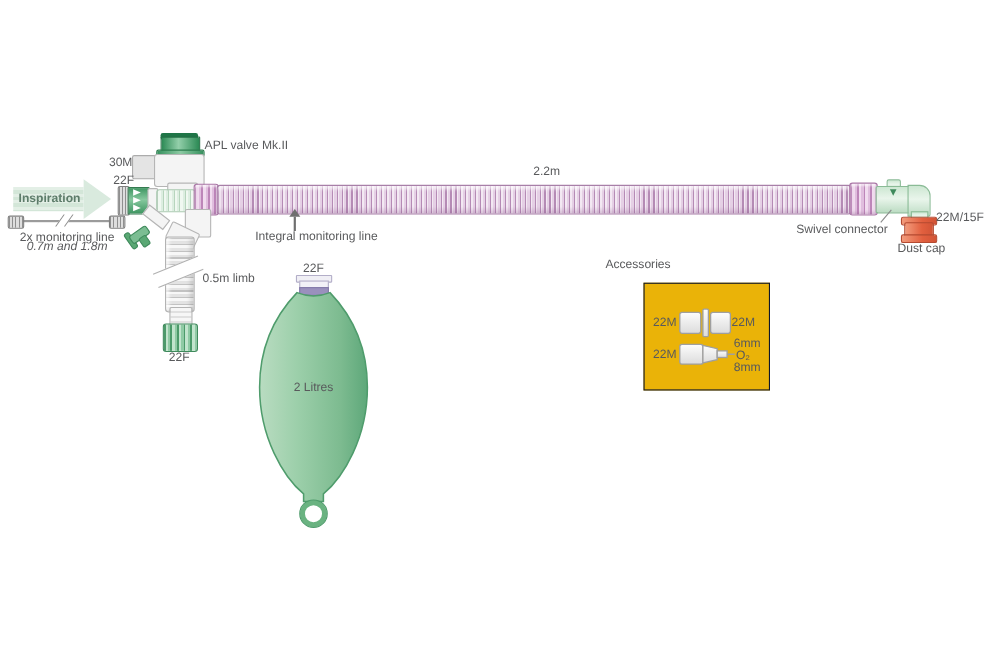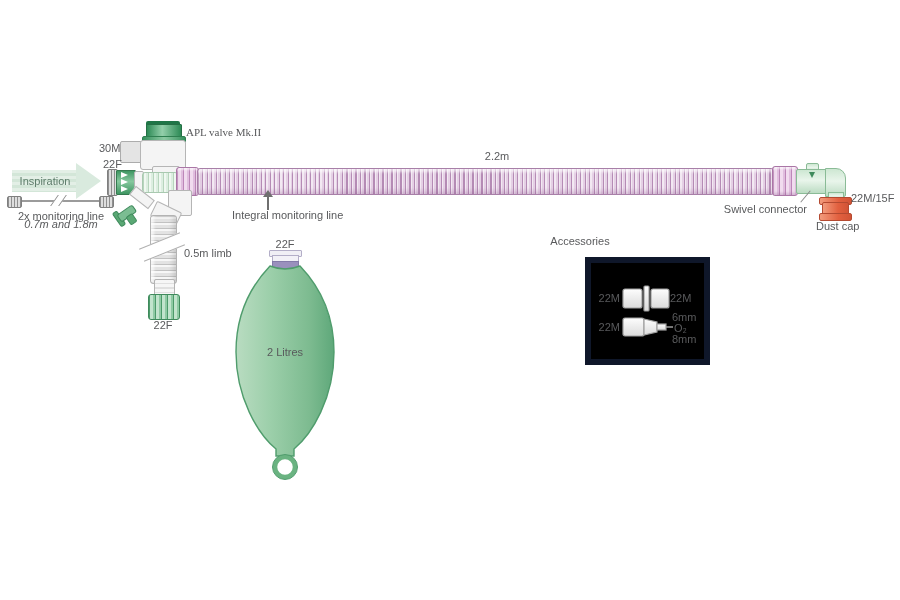--- a/index.html
+++ b/index.html
@@ -24,41 +24,41 @@
   .knurl-grey{background:repeating-linear-gradient(90deg,#8f8f8f 0 1px,#dedede 1px 3px);
     border:1px solid #7f7f7f;border-radius:2px;}
   .knurl-green{background:repeating-linear-gradient(90deg,#4c9a6a 0 1.5px,#c2e4cd 1.5px 4px,#8fcaa4 4px 6px);
     border:1px solid #3f8a5c;border-radius:3px;}
   .whitepart{background:#f4f4f4;border:1px solid #b5b5b5;border-radius:2px;}
   .greypart{background:#e4e4e4;border:1px solid #acacac;border-radius:2px;}
   .tri-r{width:0;height:0;border-top:3.5px solid transparent;border-bottom:3.5px solid transparent;
     border-left:7px solid #ffffff;}
   .coral{background:linear-gradient(90deg,#f29b7c,#e2603f 60%,#d25436);border:1px solid #b44a31;border-radius:2px;}
   .swivel-green{background:linear-gradient(180deg,#cde7d2,#e9f5eb 45%,#bcdcc3);border:1px solid #8abb96;}
-  .accbox{position:absolute;border:6px solid #0f172a;background:#000000;}
+  .accbox{position:absolute;border:1px solid #0f172a;background:#eab308;}
 </style>
 </head>
 <body>
 
 <div id="canvas">
 
   <div class="abs" style="left:146px;top:121px;width:34px;height:6px;background:#1f7547;border-radius:2px;"></div>
   <div class="abs" style="left:146px;top:124px;width:34px;height:13px;background:linear-gradient(90deg,#2c8a55,#93cfaa 45%,#2c8a55);border:1px solid #256f45;border-radius:1px;"></div>
   <div class="abs" style="left:142px;top:136px;width:42px;height:5px;background:linear-gradient(90deg,#37915e,#8cc9a2 50%,#37915e);border:1px solid #2e7f50;border-radius:2px;"></div>
   <div class="abs greypart" style="left:120px;top:141px;width:25px;height:20px;"></div>
   <div class="abs whitepart" style="left:140px;top:140px;width:44px;height:28px;border-radius:3px;"></div>
   <div class="abs whitepart" style="left:152px;top:166px;width:26px;height:8px;"></div>
 
-  <div class="lbl" style="left:186px;top:126px;font-family:Liberation Serif, serif;">APL valve Mk.II</div>
+  <div class="lbl" style="left:186px;top:126px;">APL valve Mk.II</div>
   <div class="lbl" style="left:99px;top:142px;">30M</div>
   <div class="lbl" style="left:103px;top:158px;">22F</div>
 
   <div class="abs" style="left:12px;top:170px;width:64px;height:22px;background:repeating-linear-gradient(180deg,#e3efe6 0 3px,#d3e6d8 3px 6px);"></div>
   <div class="abs" style="left:76px;top:163px;width:0;height:0;border-top:18px solid transparent;border-bottom:18px solid transparent;border-left:25px solid #d9eade;"></div>
-  <div class="lbl" style="left:14px;top:175px;width:62px;font-weight:normal;color:#5d7c6a;text-align:center;">Inspiration</div>
+  <div class="lbl" style="left:14px;top:175px;width:62px;font-weight:bold;color:#5d7c6a;text-align:center;">Inspiration</div>
 
   <div class="abs knurl-grey" style="left:107px;top:169px;width:9px;height:25px;"></div>
   <div class="abs" style="left:116px;top:170px;width:18px;height:23px;background:linear-gradient(180deg,#3f9662,#86c89e 45%,#3f9662);border:1px solid #357a50;border-radius:1px;"></div>
   <div class="abs tri-r" style="left:121px;top:172px;"></div>
   <div class="abs tri-r" style="left:121px;top:179px;"></div>
   <div class="abs tri-r" style="left:121px;top:186px;"></div>
   <div class="abs whitepart" style="left:134px;top:171px;width:8px;height:21px;"></div>
   <div class="abs ribs-palegreen" style="left:142px;top:172px;width:34px;height:19px;"></div>
 
   <div class="abs cuff-pink" style="left:176px;top:167px;width:21px;height:27px;"></div>

